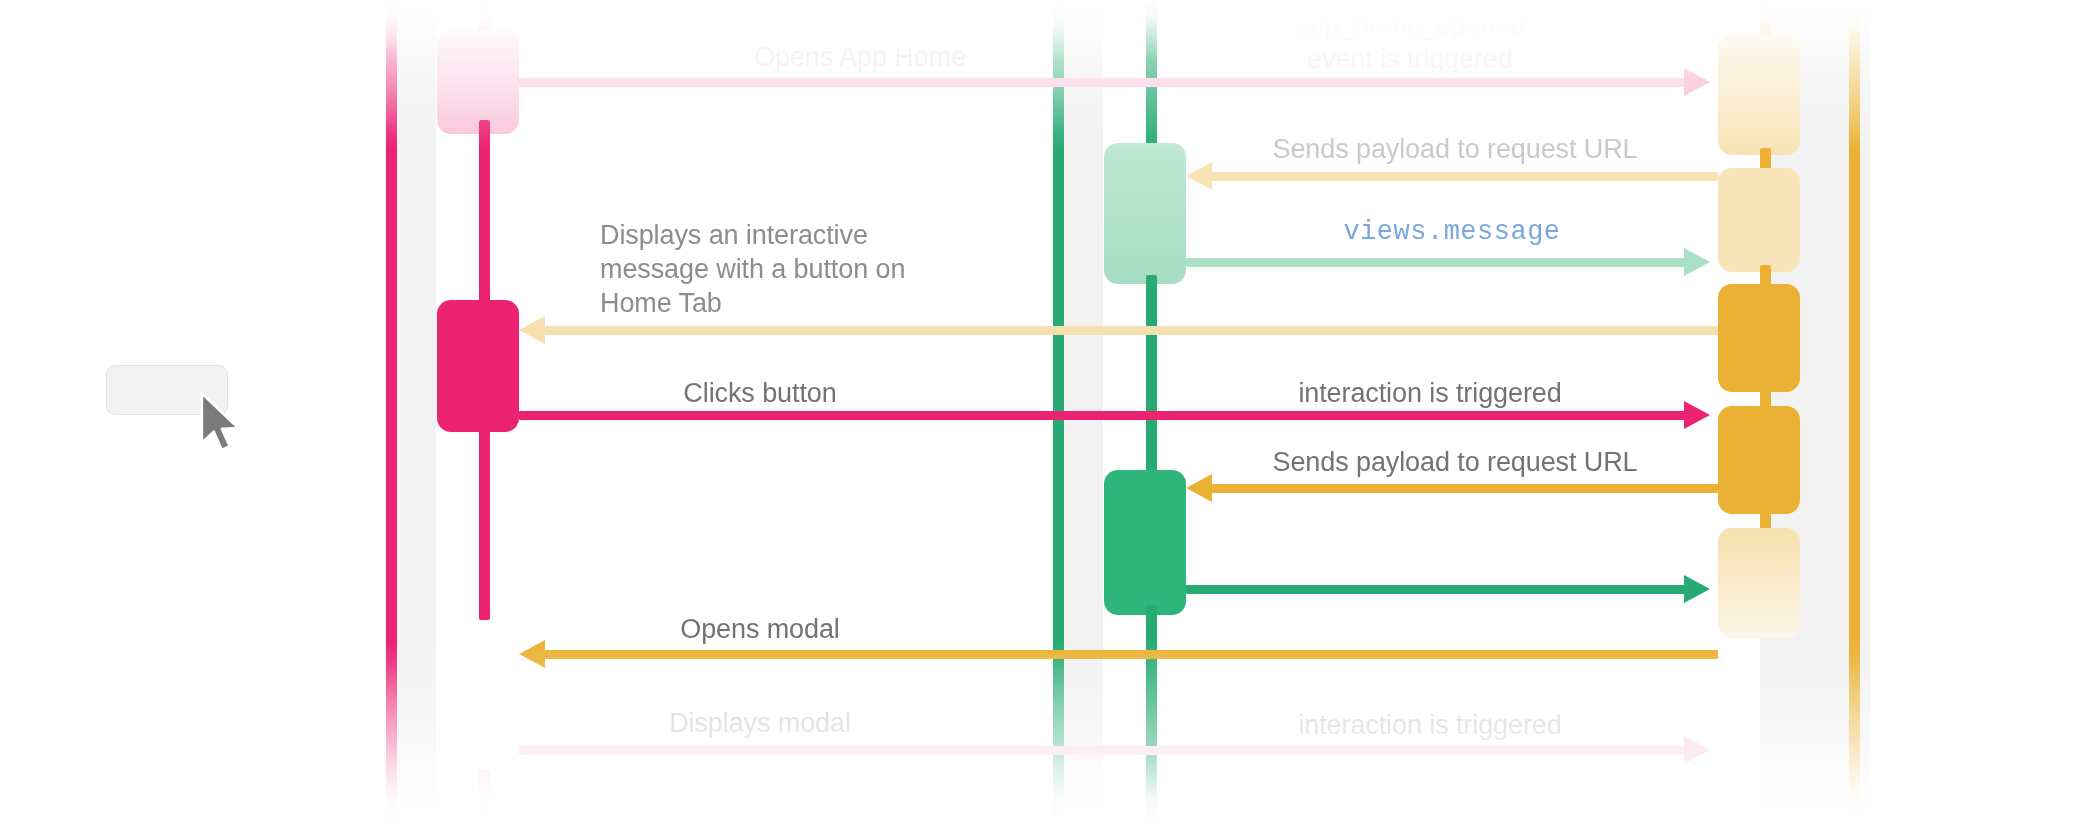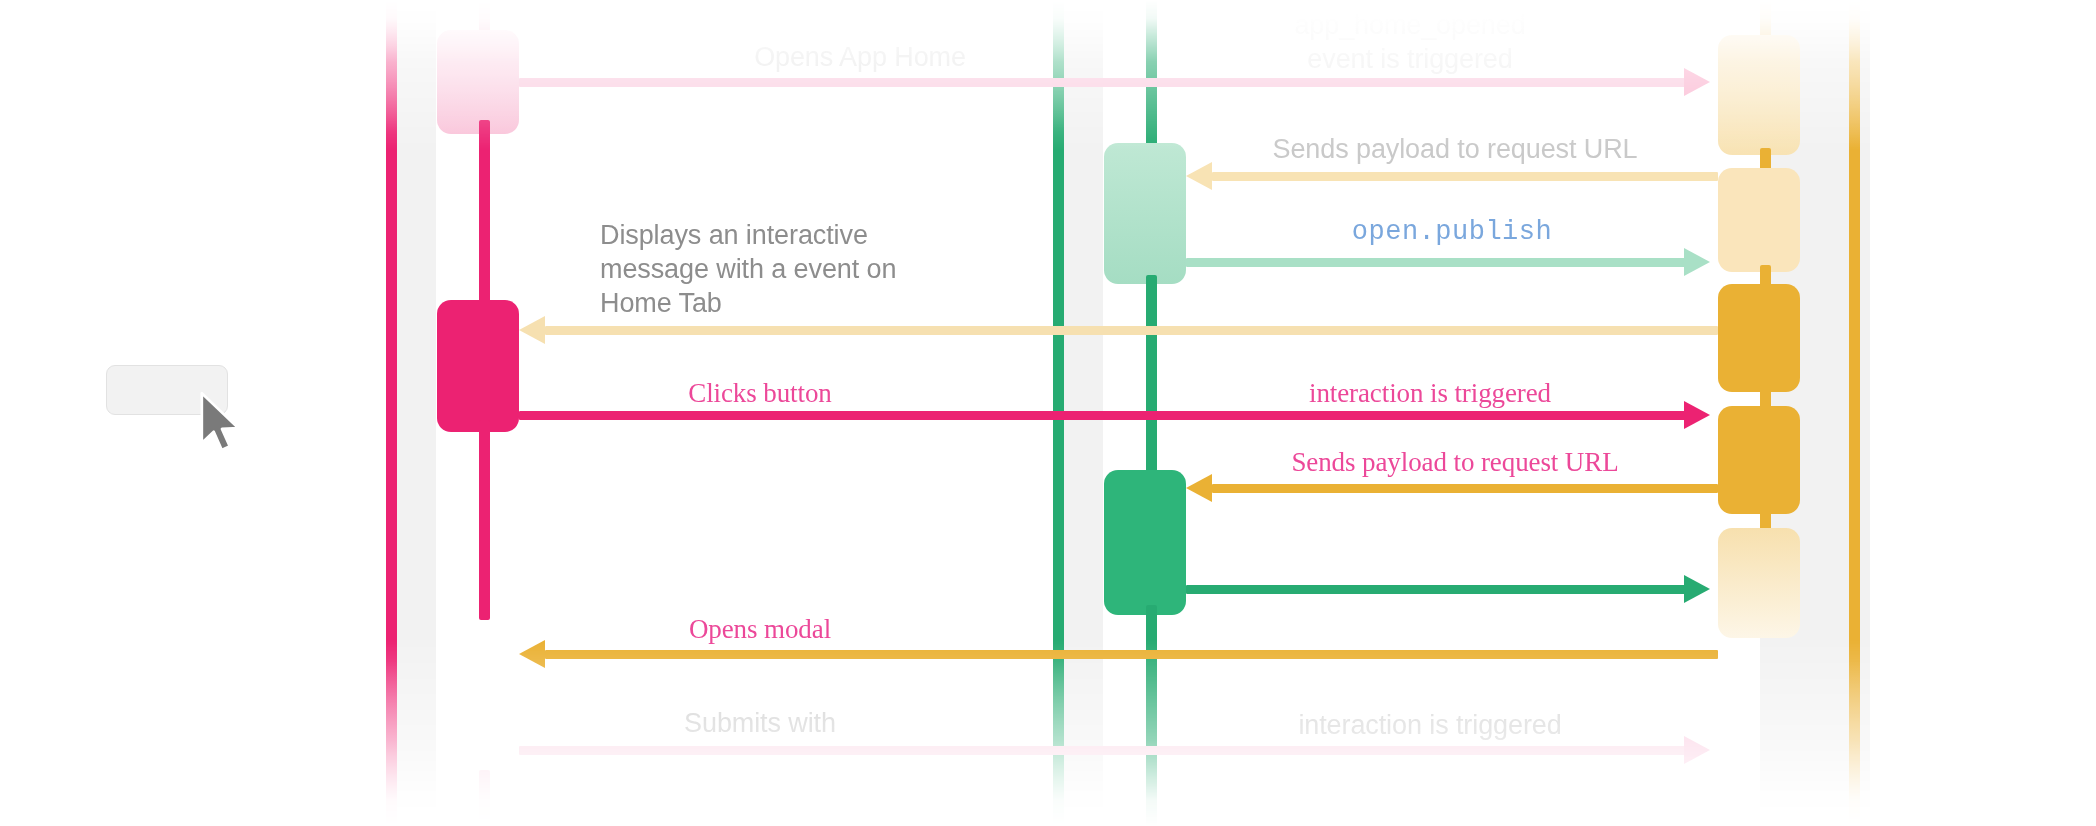--- a/index.html
+++ b/index.html
@@ -51,21 +51,21 @@
 
   .label {
     position: absolute;
     color: #4c4c4c;
     font-size: 27px;
     line-height: 34px;
     font-family: "Liberation Sans", sans-serif;
     white-space: pre-line;
     letter-spacing: -0.1px;
   }
-  .label.dark { color: #ec4899; font-family: Liberation Serif, serif; }
+  .label.dark { color: #737373; }
   .label.center { text-align: center; }
   .label.mono {
     font-family: "Liberation Mono", "DejaVu Sans Mono", monospace;
     font-size: 27px;
     letter-spacing: 0.5px;
   }
   .label.mono.blue-light { color: #7aa7dd; }
   .label.mono.blue-dark  { color: #1f4e9c; }
 </style>
 </head>
@@ -130,28 +130,28 @@
       <div class="msg" style="left:1186px; top:172px; width:532px;">
         <div class="shaft" style="left:26px; width:506px; background:#f8e3b4;"></div>
         <div class="head" style="left:0px; border-right:26px solid #f8e3b4;"></div>
       </div>
       <div class="label center" style="left:1155px; top:132px; width:600px; color:#c9c9c9;">Sends payload to request URL</div>
 
       <div class="msg" style="left:1186px; top:258px; width:532px;">
         <div class="shaft" style="left:0; width:506px; background:#a9e0c6;"></div>
         <div class="head" style="left:498px; border-left:26px solid #a9e0c6;"></div>
       </div>
-      <div class="label center mono blue-light" style="left:1152px; top:215px; width:600px;">open.publish</div>
+      <div class="label center mono blue-light" style="left:1152px; top:215px; width:600px;">views.message</div>
 
       <div class="msg" style="left:519px; top:326px; width:1199px;">
         <div class="shaft" style="left:26px; width:1173px; background:#f6e0b0;"></div>
         <div class="head" style="left:0px; border-right:26px solid #f6e0b0;"></div>
       </div>
       <div class="label" style="left:600px; top:218px; width:420px; color:#8d8d8d;">Displays an interactive
-message with a event on
+message with a button on
 Home Tab</div>
 
       <div class="msg" style="left:519px; top:411px; width:1199px;">
         <div class="shaft" style="left:0; width:1173px; background:#ec2272;"></div>
         <div class="head" style="left:1165px; border-left:26px solid #ec2272;"></div>
       </div>
       <div class="label center dark" style="left:560px; top:376px; width:400px;">Clicks button</div>
       <div class="label center dark" style="left:1130px; top:376px; width:600px;">interaction is triggered</div>
 
       <div class="msg" style="left:1186px; top:484px; width:532px;">
@@ -168,18 +168,18 @@
       <div class="msg" style="left:519px; top:650px; width:1199px;">
         <div class="shaft" style="left:26px; width:1173px; background:#eab134;"></div>
         <div class="head" style="left:0px; border-right:26px solid #eab134;"></div>
       </div>
       <div class="label center dark" style="left:560px; top:612px; width:400px;text-align:center;">Opens modal</div>
 
       <div class="msg" style="left:519px; top:746px; width:1199px;">
         <div class="shaft" style="left:0; width:1173px; background:#fbd9e7;"></div>
         <div class="head" style="left:1165px; border-left:26px solid #fbcde1;"></div>
       </div>
-      <div class="label center" style="left:560px; top:706px; width:400px; color:#cfcfcf;">Submits with</div>
+      <div class="label center" style="left:560px; top:706px; width:400px; color:#cfcfcf;">Displays modal</div>
       <div class="label center" style="left:1130px; top:708px; width:600px; color:#d4d4d4;">interaction is triggered</div>
 
     </div>
   </div>
 </div>
 
 </body></html>

